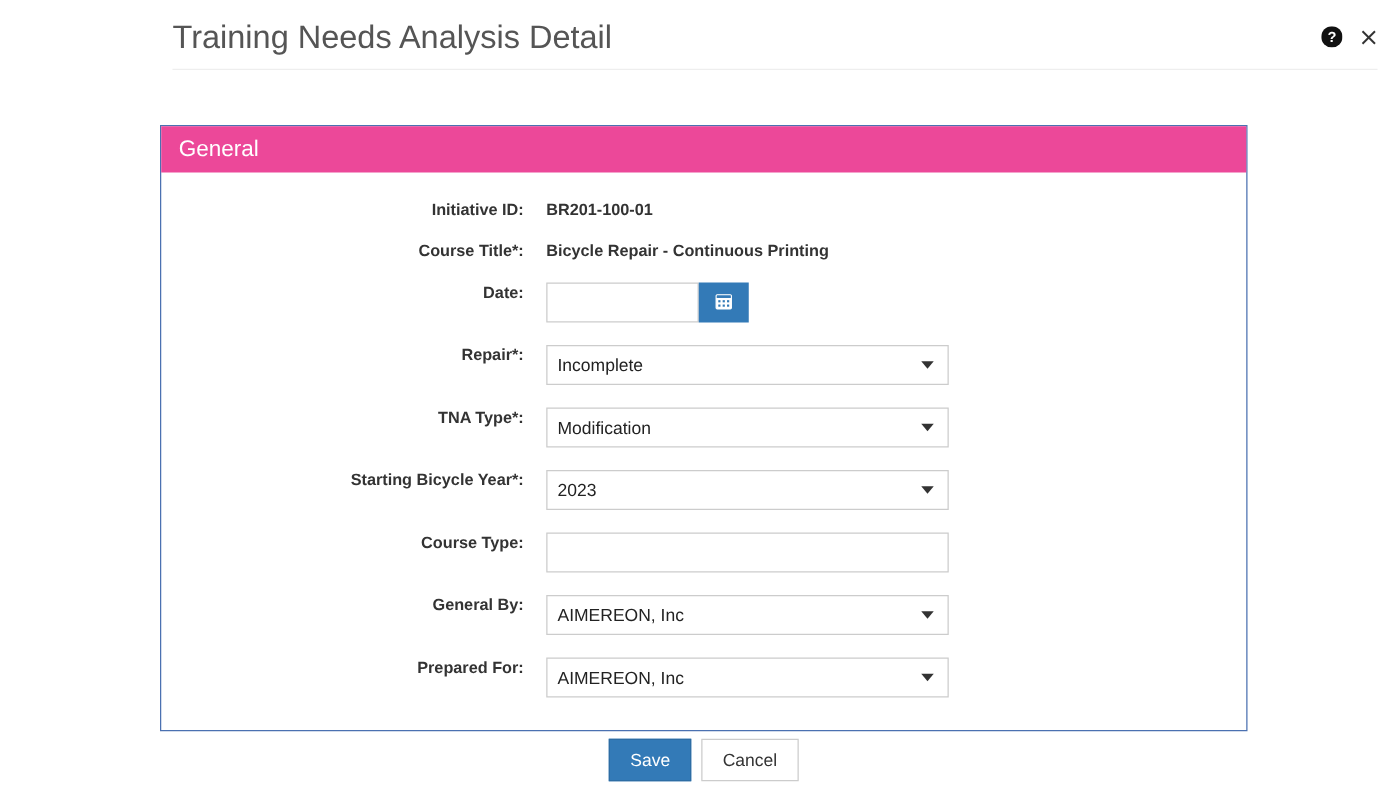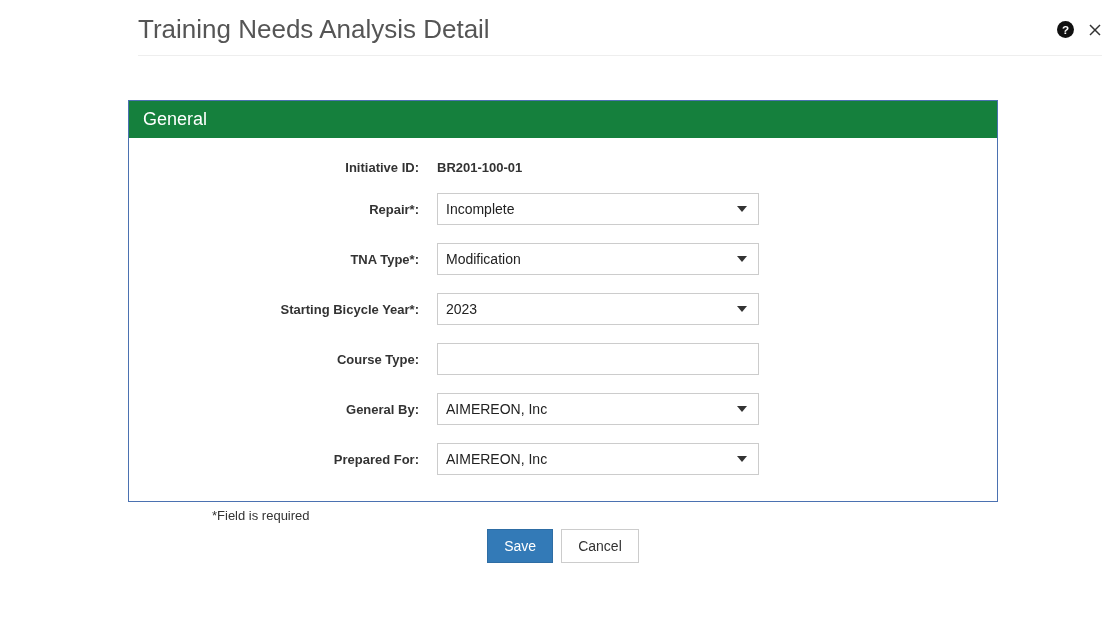--- a/index.html
+++ b/index.html
@@ -50,31 +50,31 @@
       margin: 0 18px 0 138px;
     }
     .panel-wrap {
       margin: 44px 122px 0 128px;
     }
     .panel {
       border: 1px solid #4b71b1;
       background: #fff;
     }
     .panel-header {
-      background: #15803d;
+      background: #ec4899;
       color: #fff;
       font-size: 18px;
       padding: 8px 14px;
     }
     .panel-body {
       padding: 22px 28px 26px 28px;
     }
     .form-row {
       display: flex;
-      align-items: center;
+      align-items: flex-start;
       margin-bottom: 18px;
     }
     .form-row:last-child { margin-bottom: 0; }
     .form-label {
       width: 280px;
       text-align: right;
       font-weight: 600;
       color: #333;
       font-size: 13px;
       padding-right: 18px;
@@ -189,21 +189,46 @@
 <div class="panel-wrap">
   <div class="panel">
     <div class="panel-header">General</div>
     <div class="panel-body">
 
       <div class="form-row">
         <div class="form-label">Initiative ID:</div>
         <div class="form-value">BR201-100-01</div>
       </div>
 
-
+      <div class="form-row">
+        <div class="form-label">Course Title*:</div>
+        <div class="form-value">Bicycle Repair - Continuous Printing</div>
+      </div>
+
+      <div class="form-row">
+        <div class="form-label">Date:</div>
+        <div class="form-control-wrap">
+          <input type="text" class="text-input date-input" value="" style="">
+          <button class="cal-btn">
+            <span>
+              <svg viewBox="0 0 16 16" width="14" height="14">
+                  <rect x="1" y="2" width="14" height="13" rx="1" fill="#fff"></rect>
+                  <rect x="1" y="2" width="14" height="3" fill="#337ab7"></rect>
+                  <rect x="1" y="2" width="14" height="13" rx="1" fill="none" stroke="#fff" stroke-width="1"></rect>
+                  <rect x="3" y="7" width="2" height="2" fill="#337ab7"></rect>
+                  <rect x="7" y="7" width="2" height="2" fill="#337ab7"></rect>
+                  <rect x="11" y="7" width="2" height="2" fill="#337ab7"></rect>
+                  <rect x="3" y="11" width="2" height="2" fill="#337ab7"></rect>
+                  <rect x="7" y="11" width="2" height="2" fill="#337ab7"></rect>
+                  <rect x="11" y="11" width="2" height="2" fill="#337ab7"></rect>
+                </svg>
+            </span>
+          </button>
+        </div>
+      </div>
 
       <div class="form-row">
         <div class="form-label">Repair*:</div>
         <div class="select-wrap">
           <button type="button" class="select-inline">Incomplete</button>
           <span class="caret"></span>
         </div>
       </div>
 
       <div class="form-row">
@@ -239,19 +264,18 @@
         <div class="form-label">Prepared For:</div>
         <div class="select-wrap">
           <button type="button" class="select-inline">AIMEREON, Inc</button>
           <span class="caret"></span>
         </div>
       </div>
 
     </div>
   </div>
 
-  <div class="req-note">*Field is required</div>
 
   <div class="btn-row">
     <button class="btn btn-primary">Save</button>
     <button class="btn">Cancel</button>
   </div>
 </div>
 
 </body></html>

